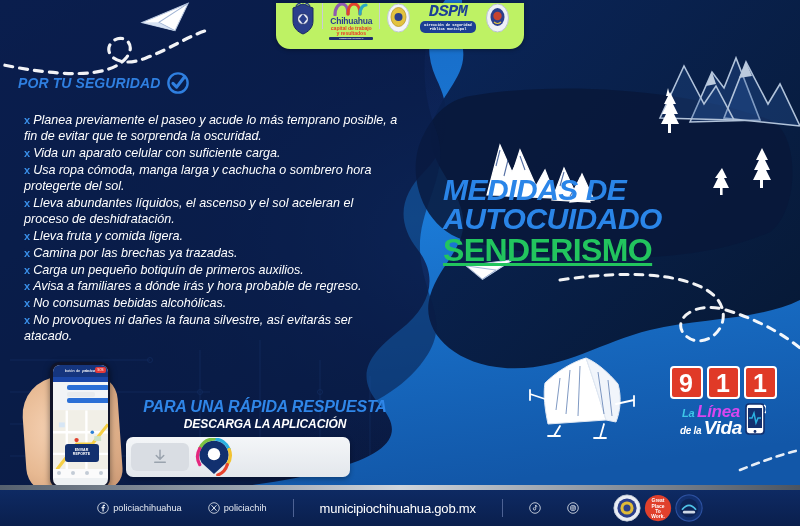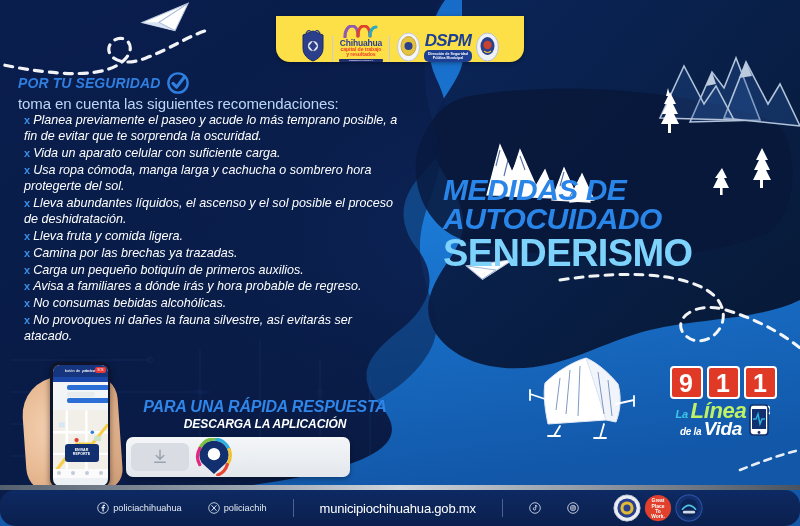--- a/index.html
+++ b/index.html
@@ -10,35 +10,35 @@
     color:#fff;
   }
 
   
   #poster { position:absolute; inset:0; overflow:hidden; background:#0b1f4d; }
 
   .bg-svg { position:absolute; inset:0; width:800px; height:526px; }
 
   
   .logo-bar {
-    position:absolute; left:276px; top:16px; width:248px; height:46px;
-    background:#fde047; border-radius:0 0 14px 14px;
-    display:flex; align-items:flex-end; justify-content:center; gap:6px;
+    position:absolute; left:276px; top:3px; width:248px; height:46px;
+    background:#bef264; border-radius:0 0 14px 14px;
+    display:flex; align-items:flex-start; justify-content:center; gap:6px;
     box-shadow:0 1px 4px rgba(0,0,0,.35); z-index:40;
   }
   .crest { width:26px; height:32px; position:relative; }
   .divider-v { width:1px; height:26px; background:#c9cdd6; }
   .chih-logo { display:flex; flex-direction:column; align-items:center; line-height:1; }
   .chih-m { width:36px; height:13px; }
   .chih-name { font-size:8.5px; font-weight:bold; color:#2a3c8f; letter-spacing:-.2px; margin-top:1px;}
   .chih-sub { font-size:5.2px; font-weight:bold; color:#e8402a; letter-spacing:-.1px; }
   .chih-sub2 { font-size:5.2px; font-weight:bold; color:#e8402a; letter-spacing:-.1px; }
   .chih-rule { width:44px; height:3px; background:#1d2f6f; margin-top:1.5px; border-radius:1px;
                font-size:2.4px; color:#fff; text-align:center; line-height:3px; letter-spacing:-.1px;}
-  .dspm-block { display:flex; align-items:center; gap:3px; }
+  .dspm-block { display:flex; align-items:center; gap:9px;font-family:Liberation Mono, monospace; }
   .dspm-text { display:flex; flex-direction:column; align-items:center; line-height:1; }
   .dspm-big { font-size:17px; font-weight:bold; font-style:italic; color:#1c3f94; letter-spacing:-.6px; }
   .dspm-ribbon {
     background:#1c3f94; color:#fff; font-size:3.6px; font-weight:bold;
     padding:1.5px 4px; border-radius:5px; margin-top:1px; text-align:center; line-height:1.25;
   }
   .badge-round { width:25px; height:30px; }
 
   
   .left-head { position:absolute; left:18px; top:72px; z-index:20; }
@@ -52,21 +52,21 @@
     display:block; font-size:12.55px; font-style:italic; color:#ffffff;
     line-height:1.3; margin-bottom:.5px; text-indent:-0px;
   }
   .reco-item .xm { color:#3a8fe8; font-style:normal; font-weight:bold; font-size:11px; padding-right:3px; }
 
   
   .title-block { position:absolute; left:443px; top:176px; z-index:25; }
   .t1 { font-size:30px; font-weight:bold; font-style:italic; color:#2a85e8; line-height:.95; letter-spacing:-.5px; }
   .t2 { font-size:30px; font-weight:bold; font-style:italic; color:#2a85e8; line-height:.95; letter-spacing:-.5px; }
   .t3 { font-size:18.5px; color:#e9eef7; letter-spacing:2.2px; line-height:1.35; margin-top:1px; }
-  .t4 { font-size:38px; font-weight:bold; color:#7dd3fc; letter-spacing:-.6px; line-height:1.0; margin-top:1px; }
+  .t4 { font-size:32px; font-weight:bold; color:#22c55e; letter-spacing:-.6px; line-height:1.0; margin-top:1px;text-decoration:underline; }
 
   
   .phone-wrap { position:absolute; left:44px; top:362px; width:86px; height:128px; z-index:26; }
   .hand { position:absolute; left:-20px; top:14px; width:96px; height:116px;
           background:radial-gradient(ellipse at 35% 45%, #f6d3b6 0%, #e7b992 55%, #c89470 100%);
           border-radius:38px 26px 20px 26px; transform:rotate(-4deg); }
   .phone {
     position:absolute; left:6px; top:0px; width:60px; height:126px;
     background:#10142a; border-radius:9px; padding:2.5px; box-shadow:0 2px 6px rgba(0,0,0,.5);
   }
@@ -108,30 +108,30 @@
   .mc-2 .sm { font-size:10.5px; }
 
   
   .nine11 { position:absolute; left:664px; top:366px; width:118px; z-index:26; }
   .n-digits { display:flex; gap:4px; justify-content:center; }
   .n-d { width:33px; height:33px; background:#e03a27; border:2px solid #fff; border-radius:4px;
          color:#fff; font-size:25px; font-weight:bold; text-align:center; line-height:30px; }
   .n-tag { margin-top:3px; display:flex; align-items:flex-end; justify-content:center; gap:2px;}
   .n-tagtxt { line-height:.86; text-align:center;}
   .n-l1 { font-size:11px; font-weight:bold; font-style:italic; color:#3ec8e8; letter-spacing:-.3px;}
-  .n-l1 .big { font-size:22px; color:#bef264; }
+  .n-l1 .big { font-size:17px; color:#d946ef; }
   .n-l2 { font-size:10px; font-weight:bold; font-style:italic; color:#ffffff; letter-spacing:-.3px;}
   .n-l2 .big { font-size:19px; color:#ffffff; }
   .n-phone { width:22px; height:34px; }
 
   
   .footer {
     position:absolute; left:0; bottom:0; width:800px; height:36px; z-index:45;
     background:linear-gradient(180deg,#0e2a63 0%,#0a1f4d 100%);
-    display:flex; align-items:center; justify-content:center; gap:26px;border-radius:15px;
+    display:flex; align-items:center; justify-content:center; gap:26px;
   }
   .foot-top { position:absolute; left:0; bottom:36px; width:800px; height:5px;
               background:linear-gradient(90deg,#55606e 0%,#9aa3ae 30%,#cfd5dc 50%,#8d96a2 75%,#4a5461 100%); z-index:45;}
   .soc { display:flex; align-items:center; gap:4px; }
   .soc-ic { width:12px; height:12px; }
   .soc-t { font-size:9.2px; color:#e6ebf3; }
   .sep { width:1px; height:18px; background:#4d6294; }
   .site { font-size:13px; color:#ffffff; letter-spacing:-.2px; }
   .f-badges { display:flex; align-items:center; gap:3px; margin-left:8px; }
   .fb { width:28px; height:28px; border-radius:50%; }
@@ -316,28 +316,27 @@
   </div>
 
   <div class="left-head">
     <div class="por-row">
       <div class="por">POR TU SEGURIDAD</div>
       <svg class="check-ic" viewBox="0 0 24 24">
         <circle cx="12" cy="12" r="10.5" fill="none" stroke="#2f7fe0" stroke-width="2.6"></circle>
         <path d="M6.5 12.5 L10.5 16.5 L19 5.5" fill="none" stroke="#2f7fe0" stroke-width="3.4" stroke-linecap="round" stroke-linejoin="round"></path>
       </svg>
     </div>
-    <div class="toma">toma en cuenta las siguientes recomendaciones:</div>
   </div>
 
   <div class="reco-list" id="reco-list">
       <div class="reco-item"><span class="xm">x</span><span>Planea previamente el paseo y acude lo más temprano posible, a fin de evitar que te sorprenda la oscuridad.</span></div>
       <div class="reco-item"><span class="xm">x</span><span>Vida un aparato celular con suficiente carga.</span></div>
       <div class="reco-item"><span class="xm">x</span><span>Usa ropa cómoda, manga larga y cachucha o sombrero hora protegerte del sol.</span></div>
-      <div class="reco-item"><span class="xm">x</span><span>Lleva abundantes líquidos, el ascenso y el sol posible el proceso de deshidratación.</span></div>
+      <div class="reco-item"><span class="xm">x</span><span>Lleva abundantes líquidos, el ascenso y el sol aceleran el proceso de deshidratación.</span></div>
       <div class="reco-item"><span class="xm">x</span><span>Lleva fruta y comida ligera.</span></div>
       <div class="reco-item"><span class="xm">x</span><span>Camina por las brechas ya trazadas.</span></div>
       <div class="reco-item"><span class="xm">x</span><span>Carga un pequeño botiquín de primeros auxilios.</span></div>
       <div class="reco-item"><span class="xm">x</span><span>Avisa a familiares a dónde irás y hora probable de regreso.</span></div>
       <div class="reco-item"><span class="xm">x</span><span>No consumas bebidas alcohólicas.</span></div>
       <div class="reco-item"><span class="xm">x</span><span>No provoques ni dañes la fauna silvestre, así evitarás ser atacado.</span></div>
     </div>
 
   <div class="title-block">
     <div class="t1">MEDIDAS DE</div>

